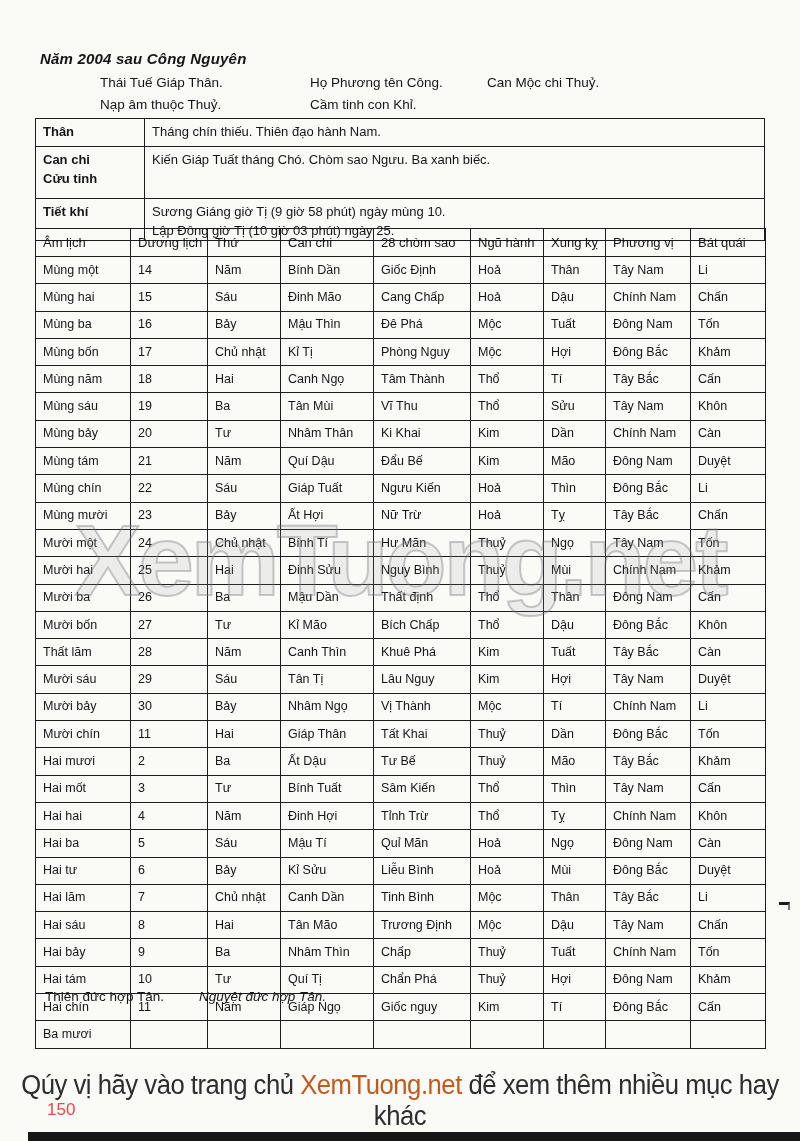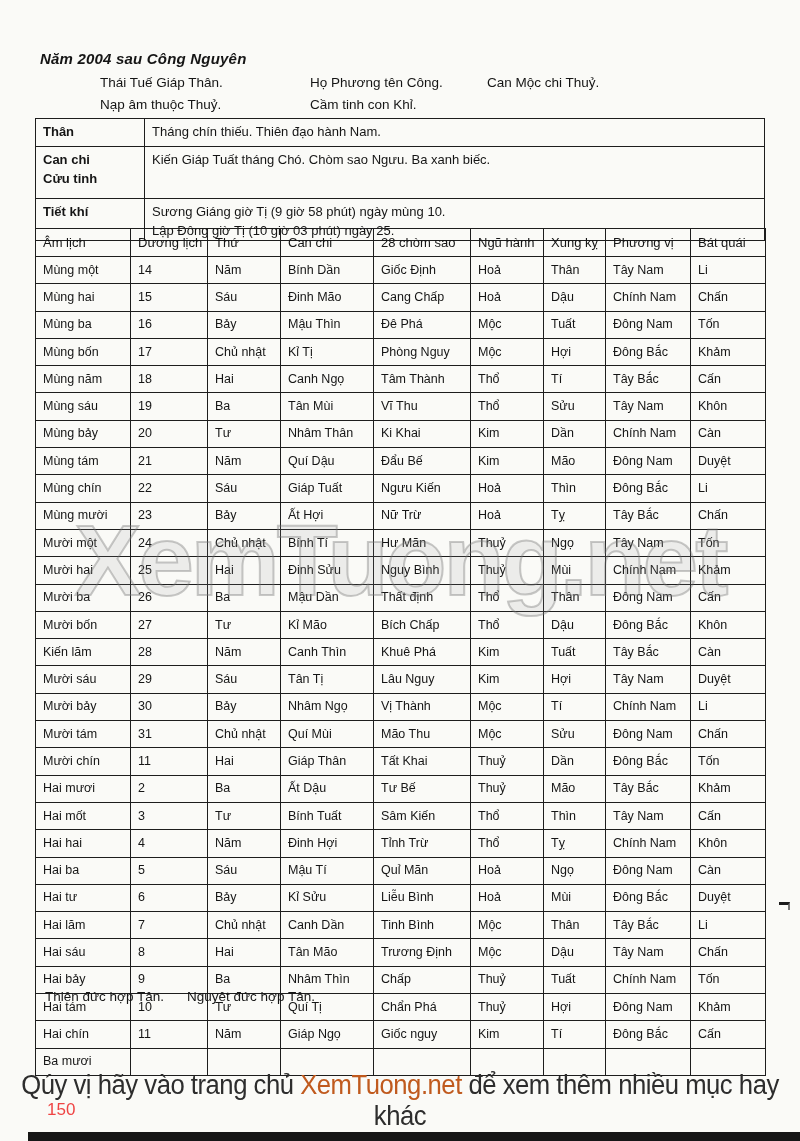--- a/index.html
+++ b/index.html
@@ -39,21 +39,21 @@
   .main-table col:nth-child(3){width:73px;}
   .main-table col:nth-child(4){width:93px;}
   .main-table col:nth-child(5){width:97px;}
   .main-table col:nth-child(6){width:73px;}
   .main-table col:nth-child(7){width:62px;}
   .main-table col:nth-child(8){width:85px;}
   .main-table col:nth-child(9){width:75px;}
 
   .notes{position:absolute; top:989px; left:0; width:800px; font-size:13.5px;}
   .notes .n1{position:absolute; left:45px;}
-  .notes .n2{position:absolute; left:187px;}
+  .notes .n2{position:absolute; left:199px;font-style:italic;}
 
   .watermark{
     position:absolute; top:503px; left:40px; width:720px;
     text-align:center; font-size:100px; font-weight:bold;
     letter-spacing:-3px;
     color:rgba(150,150,150,0.13);
     -webkit-text-stroke:2px rgba(115,115,115,0.38);
     pointer-events:none; z-index:5;
   }
   .promo{
@@ -291,21 +291,21 @@
           <td>27</td>
           <td>Tư</td>
           <td>Kỉ Mão</td>
           <td>Bích Chấp</td>
           <td>Thổ</td>
           <td>Dậu</td>
           <td>Đông Bắc</td>
           <td>Khôn</td>
         </tr>
         <tr>
-          <td>Kiến lăm</td>
+          <td>Thất lăm</td>
           <td>28</td>
           <td>Năm</td>
           <td>Canh Thìn</td>
           <td>Khuê Phá</td>
           <td>Kim</td>
           <td>Tuất</td>
           <td>Tây Bắc</td>
           <td>Càn</td>
         </tr>
         <tr>
@@ -322,31 +322,20 @@
         <tr>
           <td>Mười bảy</td>
           <td>30</td>
           <td>Bảy</td>
           <td>Nhâm Ngọ</td>
           <td>Vị Thành</td>
           <td>Mộc</td>
           <td>Tí</td>
           <td>Chính Nam</td>
           <td>Li</td>
-        </tr>
-        <tr>
-          <td>Mười tám</td>
-          <td>31</td>
-          <td>Chủ nhật</td>
-          <td>Quí Mùi</td>
-          <td>Mão Thu</td>
-          <td>Mộc</td>
-          <td>Sửu</td>
-          <td>Đông Nam</td>
-          <td>Chấn</td>
         </tr>
         <tr>
           <td>Mười chín</td>
           <td>11</td>
           <td>Hai</td>
           <td>Giáp Thân</td>
           <td>Tất Khai</td>
           <td>Thuỷ</td>
           <td>Dần</td>
           <td>Đông Bắc</td>

